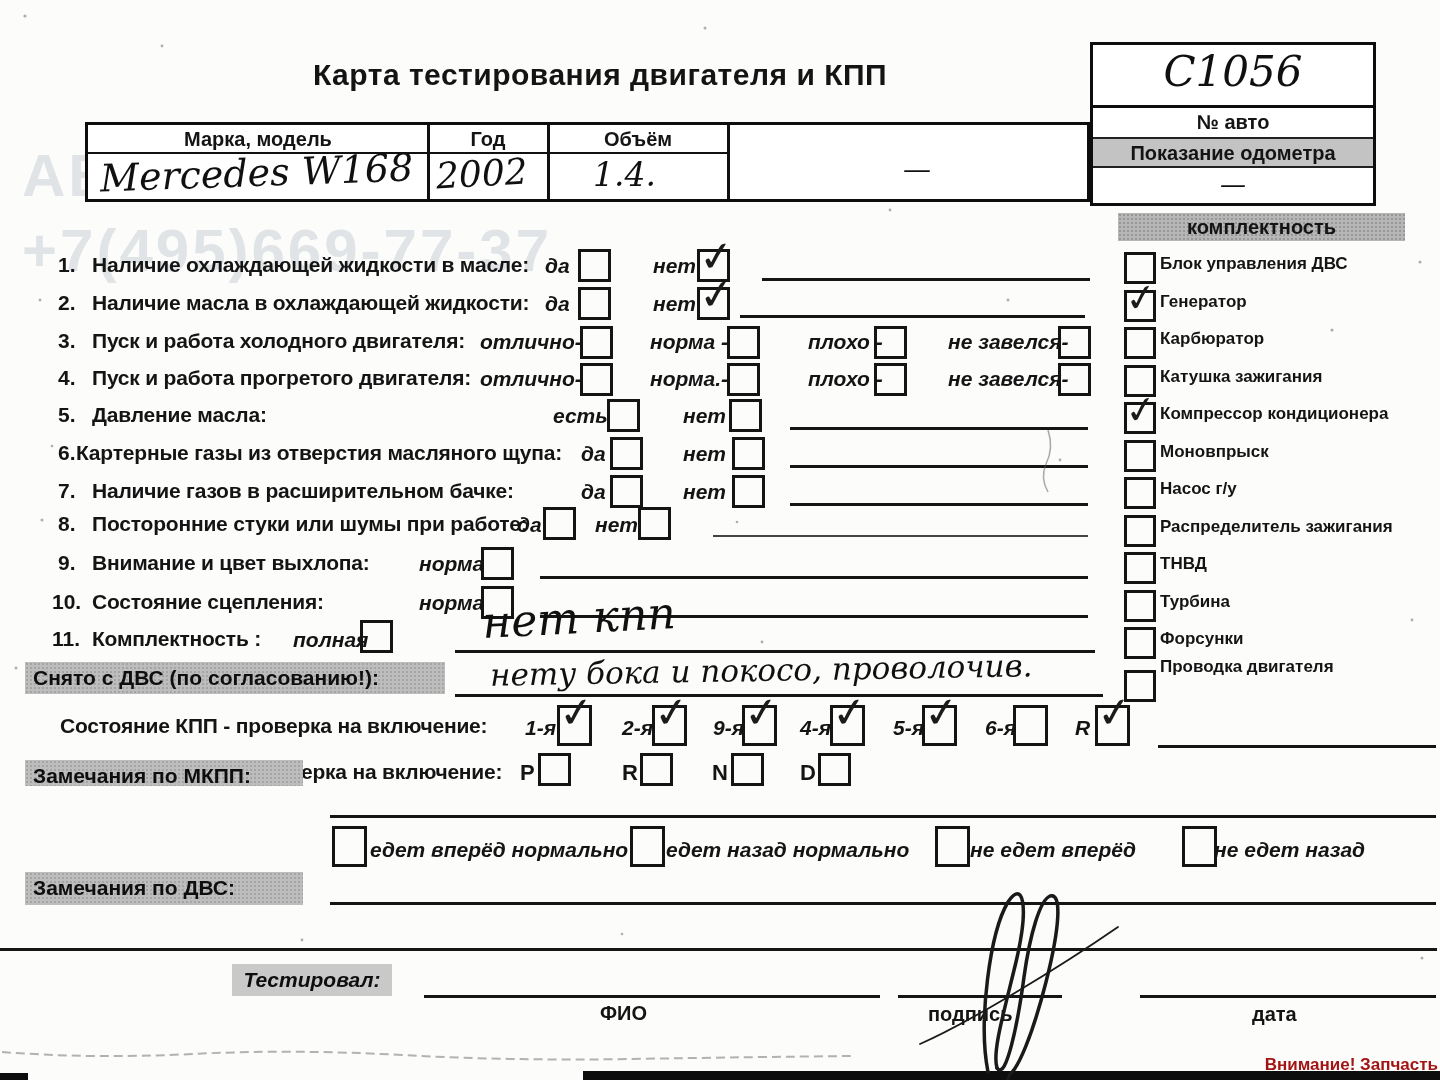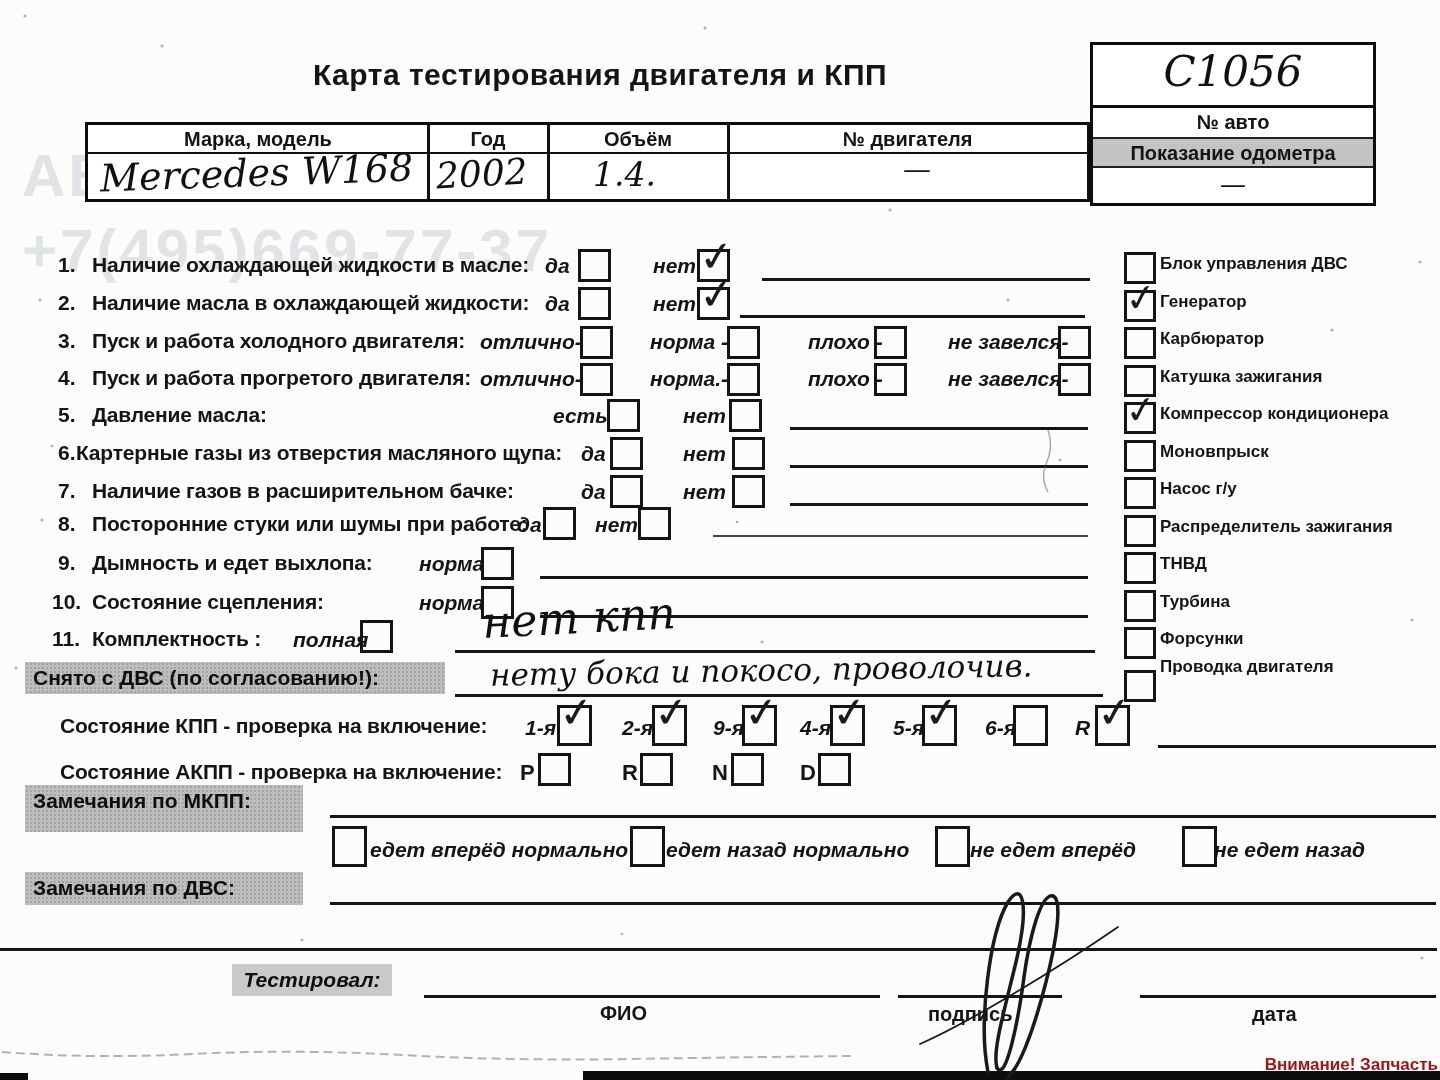--- a/index.html
+++ b/index.html
@@ -75,21 +75,20 @@
     <div class="vnum hand">C1056</div>
     <div class="vlabel">№ авто</div>
     <div class="vodol">Показание одометра</div>
     <div class="vodov hand">—</div>
   </div>
 
   <div class="itable">
     <div class="hcell" style="left:0;width:340px;">Марка, модель</div>
     <div class="hcell" style="left:340px;width:120px;">Год</div>
     <div class="hcell" style="left:460px;width:180px;">Объём</div>
-    <div class="hcell" style="left:640px;width:359px;">№ двигателя</div>
     <div class="vsep" style="left:339px;"></div>
     <div class="vsep" style="left:459px;"></div>
     <div class="vsep" style="left:639px;"></div>
     <div class="hval hand" style="left:12px;top:26px;font-size:38px;transform:rotate(-2deg);">Mercedes W168</div>
     <div class="hval hand" style="left:348px;top:28px;font-size:36px;transform:rotate(-3deg);">2002</div>
     <div class="hval hand" style="left:505px;top:30px;font-size:33px;">1.4.</div>
     <div class="hval hand" style="left:815px;top:28px;font-size:28px;">—</div>
   </div>
 
   <span class="num" style="left:58px;top:253px;">1.</span>
@@ -156,21 +155,21 @@
 
   <span class="num" style="left:58px;top:512px;">8.</span>
   <span class="lbl" style="left:92px;top:512px;">Посторонние стуки или шумы при работе:</span>
   <span class="opt" style="left:517px;top:513px;">да</span>
   <span class="box" style="left:543px;top:507px;"></span>
   <span class="opt" style="left:595px;top:513px;">нет</span>
   <span class="box" style="left:638px;top:507px;"></span>
   <span class="hline thin" style="left:713px;top:535px;width:375px;"></span>
 
   <span class="num" style="left:58px;top:551px;">9.</span>
-  <span class="lbl" style="left:92px;top:551px;">Дымность и едет выхлопа:</span>
+  <span class="lbl" style="left:92px;top:551px;">Внимание и цвет выхлопа:</span>
   <span class="opt" style="left:419px;top:552px;">норма</span>
   <span class="box" style="left:481px;top:547px;"></span>
   <span class="hline" style="left:540px;top:576px;width:548px;"></span>
 
   <span class="num" style="left:52px;top:590px;">10.</span>
   <span class="lbl" style="left:92px;top:590px;">Состояние сцепления:</span>
   <span class="opt" style="left:419px;top:591px;">норма</span>
   <span class="box" style="left:481px;top:586px;"></span>
   <span class="hline" style="left:540px;top:615px;width:548px;"></span>
 
@@ -205,35 +204,36 @@
   <span class="lbl" style="left:60px;top:760px;">Состояние АКПП - проверка на включение:</span>
   <span class="pos" style="left:520px;top:760px;">P</span>
   <span class="box" style="left:538px;top:753px;"></span>
   <span class="pos" style="left:622px;top:760px;">R</span>
   <span class="box" style="left:640px;top:753px;"></span>
   <span class="pos" style="left:712px;top:760px;">N</span>
   <span class="box" style="left:731px;top:753px;"></span>
   <span class="pos" style="left:800px;top:760px;">D</span>
   <span class="box" style="left:818px;top:753px;"></span>
 
-  <div class="bar" style="left:25px;top:785px;width:278px;height:47px;">Замечания по МКПП:</div>
+  <div class="bar" style="left:25px;top:760px;width:278px;height:26px;">Замечания по МКПП:</div>
   <span class="hline" style="left:330px;top:815px;width:1106px;"></span>
 
   <span class="box tall" style="left:332px;top:826px;"></span>
   <span class="opt" style="left:370px;top:838px;">едет вперёд нормально</span>
   <span class="box tall" style="left:630px;top:826px;"></span>
   <span class="opt" style="left:666px;top:838px;">едет назад нормально</span>
   <span class="box tall" style="left:935px;top:826px;"></span>
   <span class="opt" style="left:970px;top:838px;">не едет вперёд</span>
   <span class="box tall" style="left:1182px;top:826px;"></span>
   <span class="opt" style="left:1214px;top:838px;">не едет назад</span>
 
   <div class="bar" style="left:25px;top:872px;width:278px;height:33px;">Замечания по ДВС:</div>
   <span class="hline" style="left:330px;top:902px;width:1106px;"></span>
 
+  <div class="cbar">комплектность</div>
   <span class="cbox" style="top:252px;"></span>
   <span class="citem-label" style="top:254px;">Блок управления ДВС</span>
   <span class="cbox checked" style="top:290px;"></span>
   <span class="citem-label" style="top:292px;">Генератор</span>
   <span class="cbox" style="top:327px;"></span>
   <span class="citem-label" style="top:329px;">Карбюратор</span>
   <span class="cbox" style="top:365px;"></span>
   <span class="citem-label" style="top:367px;">Катушка зажигания</span>
   <span class="cbox checked" style="top:402px;"></span>
   <span class="citem-label" style="top:404px;">Компрессор кондиционера</span>

